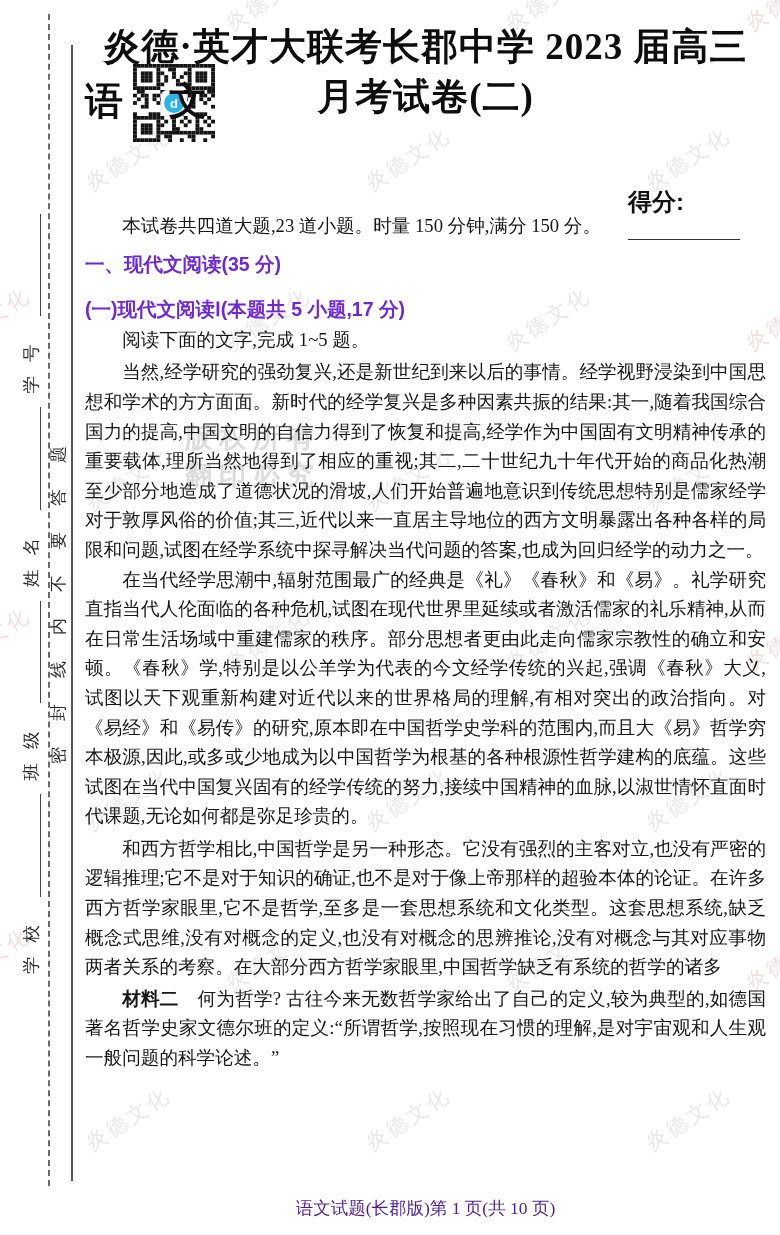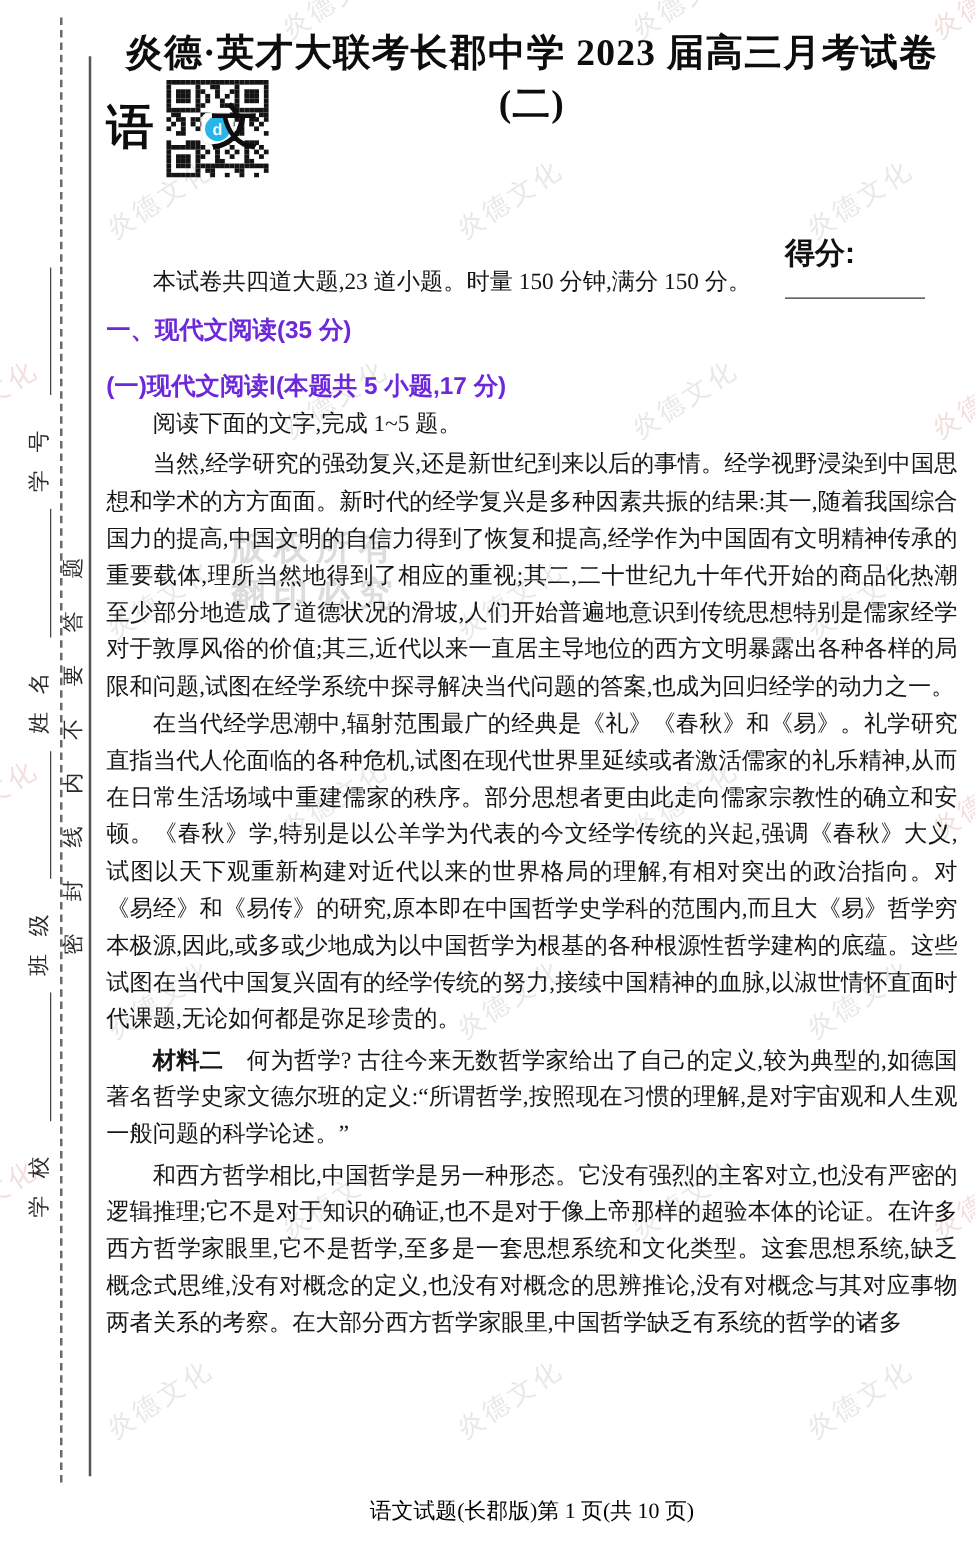--- a/index.html
+++ b/index.html
@@ -43,21 +43,21 @@
     position:absolute;left:-356px;top:577px;width:760px;height:34px;
     transform:rotate(-90deg);
     display:flex;justify-content:center;align-items:flex-end;gap:14px;
     font-size:17.5px;color:#2a2a2a;white-space:nowrap;
   }
   .f-label{letter-spacing:14px;line-height:20px;}
   .f-line{display:inline-block;width:106px;border-bottom:1.6px solid #444;height:16px;}
   
   #exam-title{
     position:absolute;left:85px;top:22px;width:681px;text-align:center;
-    font-size:30px;font-weight:bold;letter-spacing:1px;color:#0d0d0d;
+    font-size:37px;font-weight:bold;letter-spacing:1px;color:#0d0d0d;
     font-family:"Liberation Serif","DejaVu Serif",serif;
   }
   #subject-title{
     position:absolute;left:85px;top:76px;width:681px;text-align:left;
     font-size:38px;font-weight:bold;color:#0d0d0d;
     font-family:"Liberation Sans",sans-serif;letter-spacing:4px;
   }
   #qr-wrap{position:absolute;left:133px;top:64px;width:82px;height:78px;}
   #qr-wrap svg{display:block;width:82px;height:78px;}
   #qr-logo{
@@ -83,21 +83,21 @@
   #content p{margin:0;padding:0;}
   .b-instructions,.b-para{text-indent:2em;}
   .b-heading,.b-subheading{
     font-family:"Liberation Sans",sans-serif;font-weight:bold;font-size:19.5px;
     text-indent:0;color:#6d28d9;
   }
   .b-attribution{text-align:right;text-indent:0;}
   .m-label{font-family:"Liberation Sans",sans-serif;font-weight:bold;}
   #page-footer{
     position:absolute;left:85px;top:1196px;width:681px;text-align:center;
-    font-size:17.5px;color:#000000;
+    font-size:17.5px;color:#4c1d95;
   }
 </style>
 </head>
 <body>
 
 <div id="wm-layer">
     <span class="wm wm-pink" style="left: -60px; top: -15px;">炎德文化</span>
     <span class="wm wm-gray" style="left: 220px; top: -15px;">炎德文化</span>
     <span class="wm wm-gray" style="left: 500px; top: -15px;">炎德文化</span>
     <span class="wm wm-pink" style="left: 740px; top: -15px;">炎德文化</span>
@@ -370,17 +370,17 @@
   <span>得分:</span><span id="score-blank"></span>
 </div>
 
 <div id="content">
     <p class="b-instructions" style="margin-top: 0px;">本试卷共四道大题,23 道小题。时量 150 分钟,满分 150 分。</p>
     <p class="b-heading" style="margin-top: 9px;">一、现代文阅读(35 分)</p>
     <p class="b-subheading" style="margin-top: 16px;">(一)现代文阅读Ⅰ(本题共 5 小题,17 分)</p>
     <p class="b-para" style="margin-top: 0px;">阅读下面的文字,完成 1~5 题。</p>
     <p class="b-para" style="margin-top: 3px;">当然,经学研究的强劲复兴,还是新世纪到来以后的事情。经学视野浸染到中国思想和学术的方方面面。新时代的经学复兴是多种因素共振的结果:其一,随着我国综合国力的提高,中国文明的自信力得到了恢复和提高,经学作为中国固有文明精神传承的重要载体,理所当然地得到了相应的重视;其二,二十世纪九十年代开始的商品化热潮至少部分地造成了道德状况的滑坡,人们开始普遍地意识到传统思想特别是儒家经学对于敦厚风俗的价值;其三,近代以来一直居主导地位的西方文明暴露出各种各样的局限和问题,试图在经学系统中探寻解决当代问题的答案,也成为回归经学的动力之一。</p>
     <p class="b-para" style="margin-top: 0;">在当代经学思潮中,辐射范围最广的经典是《礼》《春秋》和《易》。礼学研究直指当代人伦面临的各种危机,试图在现代世界里延续或者激活儒家的礼乐精神,从而在日常生活场域中重建儒家的秩序。部分思想者更由此走向儒家宗教性的确立和安顿。《春秋》学,特别是以公羊学为代表的今文经学传统的兴起,强调《春秋》大义,试图以天下观重新构建对近代以来的世界格局的理解,有相对突出的政治指向。对《易经》和《易传》的研究,原本即在中国哲学史学科的范围内,而且大《易》哲学穷本极源,因此,或多或少地成为以中国哲学为根基的各种根源性哲学建构的底蕴。这些试图在当代中国复兴固有的经学传统的努力,接续中国精神的血脉,以淑世情怀直面时代课题,无论如何都是弥足珍贵的。</p>
+    <p class="b-para" style="margin-top: 3px;">和西方哲学相比,中国哲学是另一种形态。它没有强烈的主客对立,也没有严密的逻辑推理;它不是对于知识的确证,也不是对于像上帝那样的超验本体的论证。在许多西方哲学家眼里,它不是哲学,至多是一套思想系统和文化类型。这套思想系统,缺乏概念式思维,没有对概念的定义,也没有对概念的思辨推论,没有对概念与其对应事物两者关系的考察。在大部分西方哲学家眼里,中国哲学缺乏有系统的哲学的诸多</p>
     <p class="b-para" style="margin-top: 2px;"><span class="m-label">材料二　</span>何为哲学? 古往今来无数哲学家给出了自己的定义,较为典型的,如德国著名哲学史家文德尔班的定义:“所谓哲学,按照现在习惯的理解,是对宇宙观和人生观一般问题的科学论述。”</p>
-    <p class="b-para" style="margin-top: 3px;">和西方哲学相比,中国哲学是另一种形态。它没有强烈的主客对立,也没有严密的逻辑推理;它不是对于知识的确证,也不是对于像上帝那样的超验本体的论证。在许多西方哲学家眼里,它不是哲学,至多是一套思想系统和文化类型。这套思想系统,缺乏概念式思维,没有对概念的定义,也没有对概念的思辨推论,没有对概念与其对应事物两者关系的考察。在大部分西方哲学家眼里,中国哲学缺乏有系统的哲学的诸多</p>
   </div>
 
 <div id="page-footer">语文试题(长郡版)第 1 页(共 10 页)</div>
 
 </body></html>

